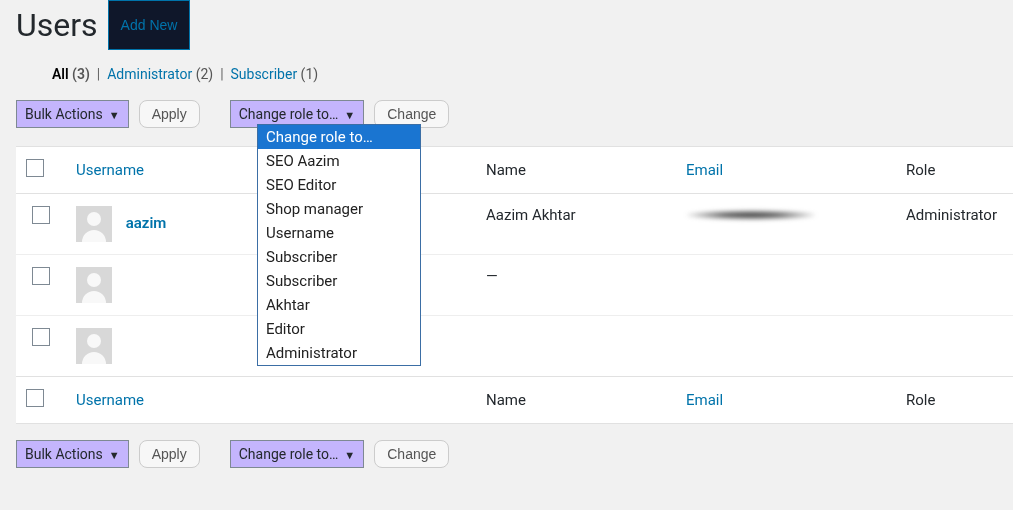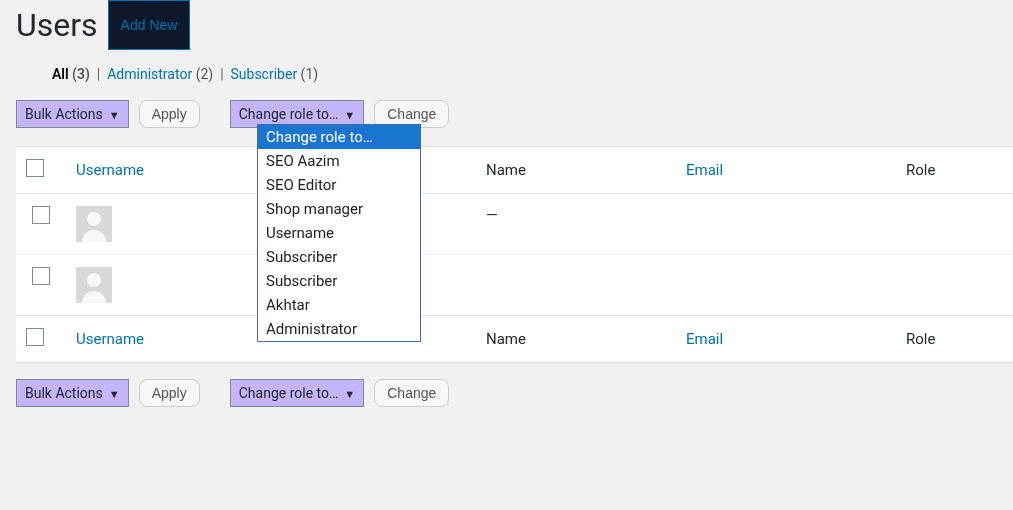--- a/index.html
+++ b/index.html
@@ -151,36 +151,47 @@
 
   <div class="dropdown">
     <div class="opt selected">Change role to…</div>
     <div class="opt">SEO Aazim</div>
     <div class="opt">SEO Editor</div>
     <div class="opt">Shop manager</div>
     <div class="opt">Username</div>
     <div class="opt">Subscriber</div>
     <div class="opt">Subscriber</div>
     <div class="opt">Akhtar</div>
+    <div class="opt">Editor</div>
     <div class="opt">Administrator</div>
   </div>
 
   <table class="users">
     <thead>
       <tr>
         <th class="cb col-cb"><input type="checkbox" style=""></th>
         <th class="sortable col-username">Username</th>
         <th class="col-name">Name</th>
         <th class="sortable col-email">Email</th>
         <th class="col-role">Role</th>
       </tr>
     </thead>
     <tbody>
       <tr>
         <td class="cb"><input type="checkbox" style=""></td>
+        <td>
+          <span class="avatar"></span>
+          <a href="#" class="username-link">aazim</a>
+        </td>
+        <td>Aazim Akhtar</td>
+        <td><span class="email-blur"></span></td>
+        <td>Administrator</td>
+      </tr>
+      <tr>
+        <td class="cb"><input type="checkbox" style=""></td>
         <td><span class="avatar"></span></td>
         <td>—</td>
         <td></td>
         <td></td>
       </tr>
       <tr>
         <td class="cb"><input type="checkbox" style=""></td>
         <td><span class="avatar"></span></td>
         <td></td>
         <td></td>

